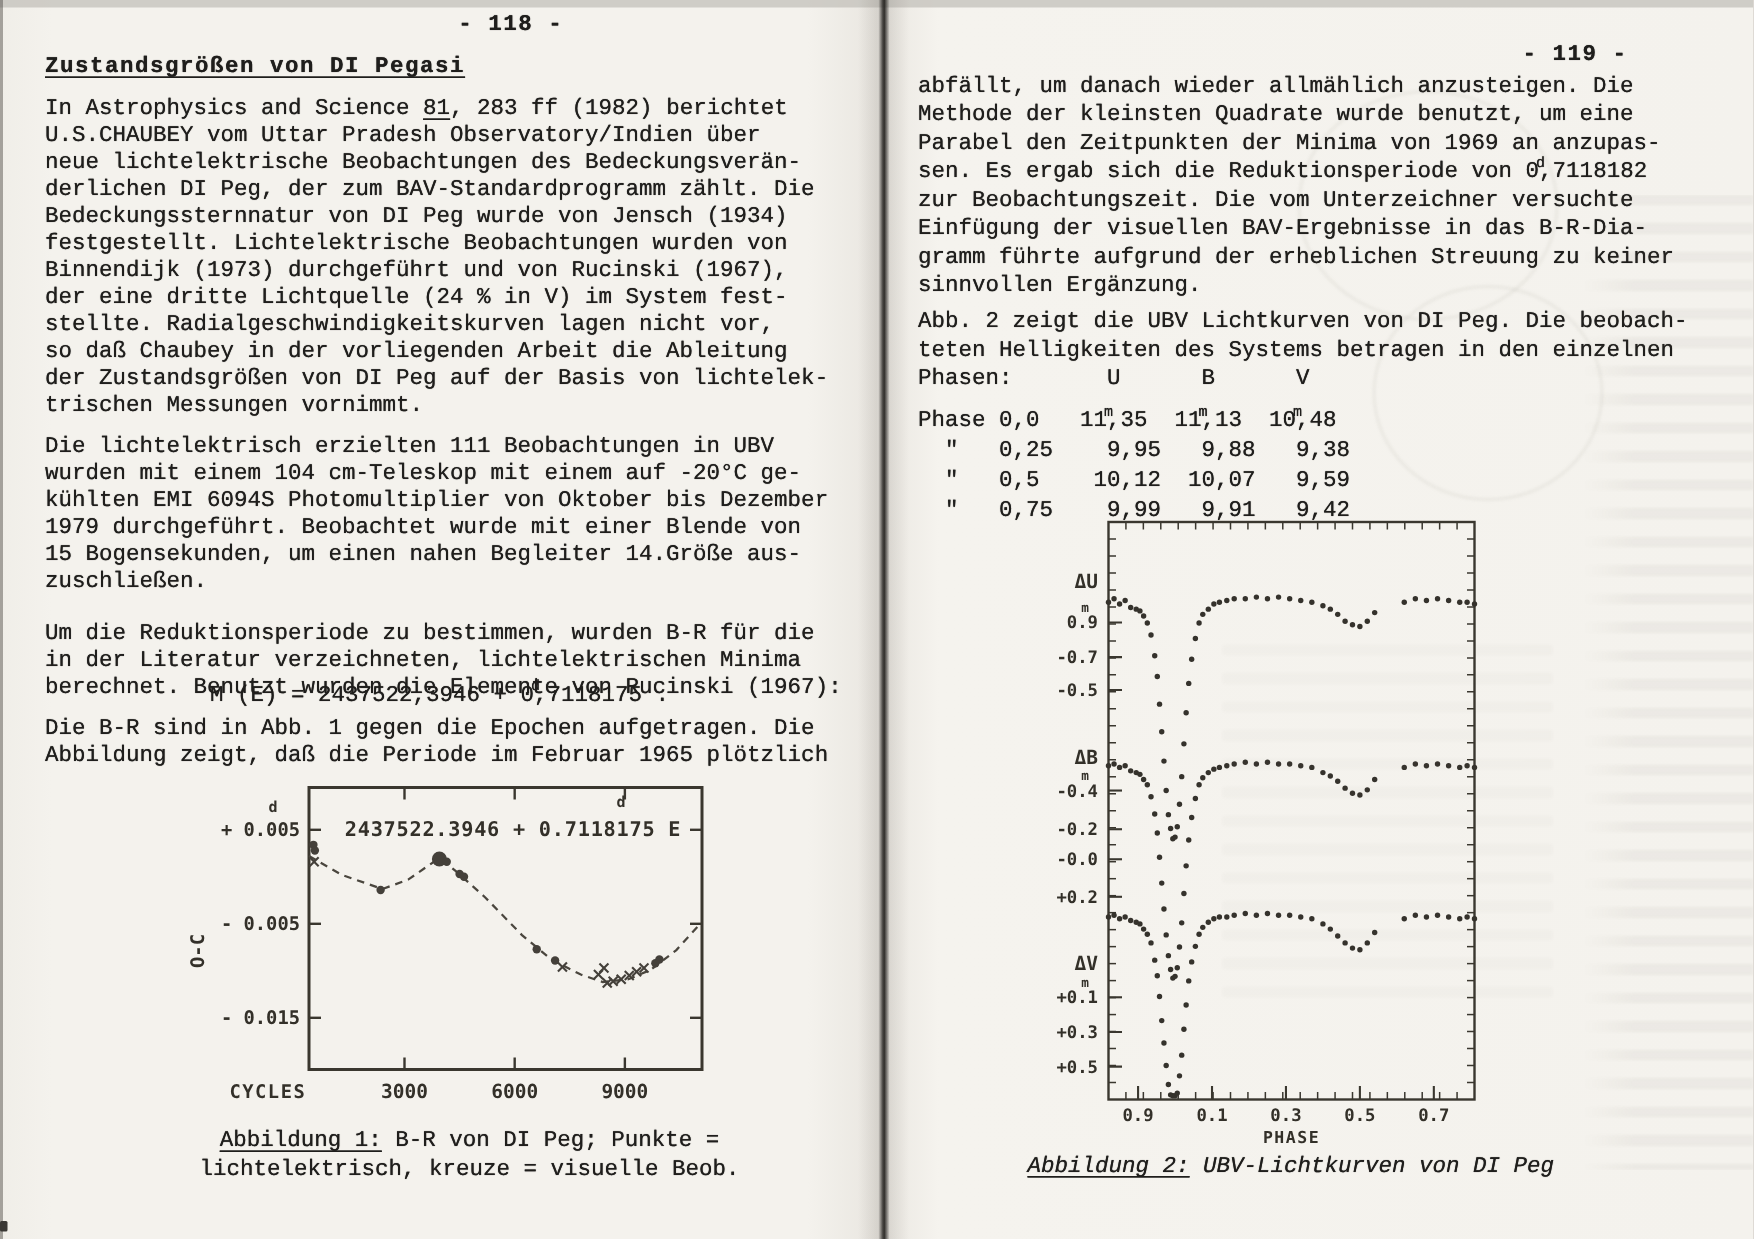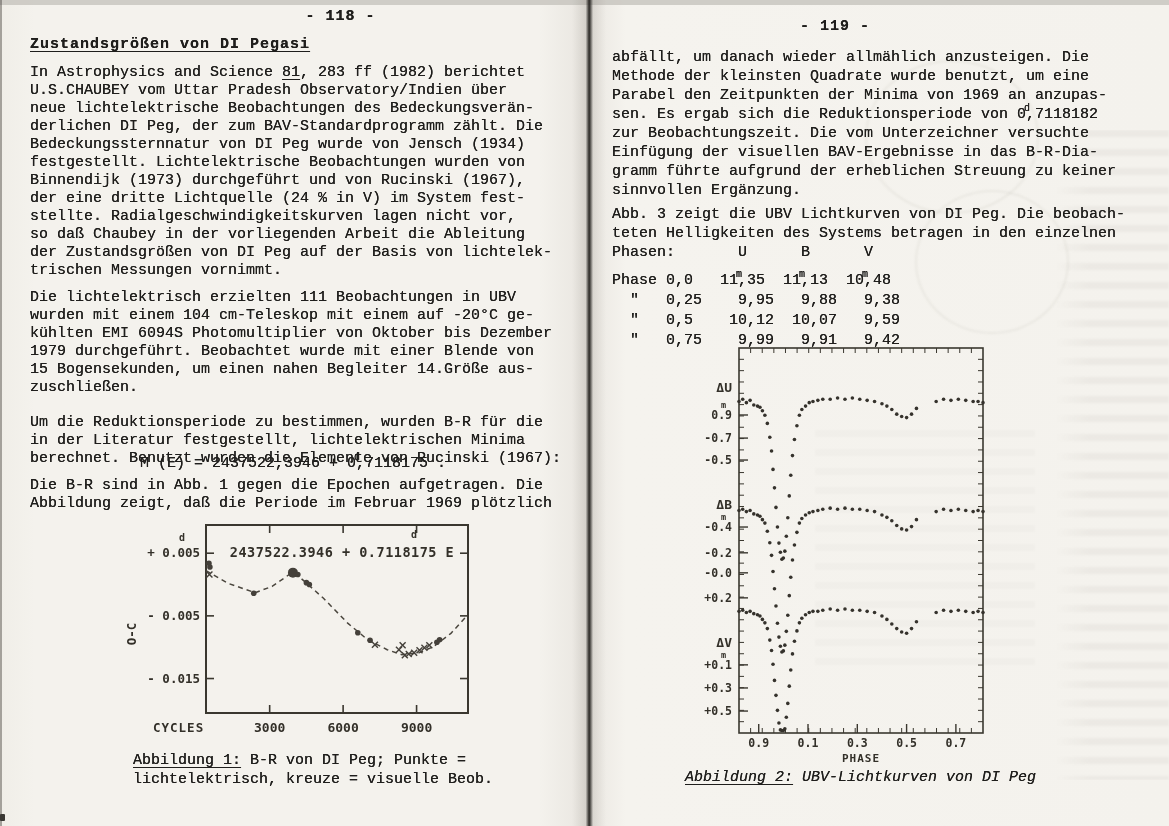--- a/index.html
+++ b/index.html
@@ -18,42 +18,42 @@
   .hdr{position:absolute;white-space:pre;font-size:15px;font-weight:bold;letter-spacing:1px;}
   .title{font-weight:bold;text-decoration:underline;text-underline-offset:3px;}
   .blk{position:absolute;white-space:pre;font-size:15px;}
   .blk .ln{height:18px;line-height:18px;}
   .lh19 .ln{height:19px;line-height:19px;}
   .lh20 .ln{height:20px;line-height:20px;}
   .blk,.hdr{text-shadow:0 0 .5px currentColor;}
   .uln{text-decoration:underline;text-underline-offset:3px;}
   .msup{display:inline-block;width:0;font-size:10px;vertical-align:0;transform:translate(-2px,-7px);}
   .figwrap{position:absolute;}
-  .cap .ln{height:19px;line-height:19px;}
+  .cap .ln{height:19px;line-height:19px;text-align:center;}
   
   .bleed{position:absolute;pointer-events:none;opacity:.5;filter:blur(1.2px);
      background:repeating-linear-gradient(180deg, rgba(110,104,94,.12) 0 7px, rgba(110,104,94,0) 7px 19px);}
   .bleedmask{-webkit-mask-image:linear-gradient(90deg,transparent,black 30%);mask-image:linear-gradient(90deg,transparent,black 30%);}
   .ghostcircle{position:absolute;border:2px solid rgba(100,95,85,.07);border-radius:50%;filter:blur(1px);pointer-events:none;}
   svg text{font-family:"DejaVu Sans Mono","Liberation Mono",monospace;fill:#333029;}
 </style>
 </head>
 <body>
 
 <div id="spread">
 
   <div class="page" id="left-page">
     <div class="hdr" style="top:8px;left:0;width:585px;text-align:center;margin-left:48px;">- 118 -</div>
     <div class="hdr title" style="top:36px;left:30px;width:530px;">Zustandsgrößen von DI Pegasi</div>
 
     <div class="blk" style="top:64px;left:30px;"><div class="ln">In Astrophysics and Science <span class="uln">81</span>, 283 ff (1982) berichtet</div><div class="ln">U.S.CHAUBEY vom Uttar Pradesh Observatory/Indien über</div><div class="ln">neue lichtelektrische Beobachtungen des Bedeckungsverän-</div><div class="ln">derlichen DI Peg, der zum BAV-Standardprogramm zählt. Die</div><div class="ln">Bedeckungssternnatur von DI Peg wurde von Jensch (1934)</div><div class="ln">festgestellt. Lichtelektrische Beobachtungen wurden von</div><div class="ln">Binnendijk (1973) durchgeführt und von Rucinski (1967),</div><div class="ln">der eine dritte Lichtquelle (24 % in V) im System fest-</div><div class="ln">stellte. Radialgeschwindigkeitskurven lagen nicht vor,</div><div class="ln">so daß Chaubey in der vorliegenden Arbeit die Ableitung</div><div class="ln">der Zustandsgrößen von DI Peg auf der Basis von lichtelek-</div><div class="ln">trischen Messungen vornimmt.</div></div>
     <div class="blk" style="top:289px;left:30px;"><div class="ln">Die lichtelektrisch erzielten 111 Beobachtungen in UBV</div><div class="ln">wurden mit einem 104 cm-Teleskop mit einem auf -20°C ge-</div><div class="ln">kühlten EMI 6094S Photomultiplier von Oktober bis Dezember</div><div class="ln">1979 durchgeführt. Beobachtet wurde mit einer Blende von</div><div class="ln">15 Bogensekunden, um einen nahen Begleiter 14.Größe aus-</div><div class="ln">zuschließen.</div></div>
-    <div class="blk" style="top:414px;left:30px;"><div class="ln">Um die Reduktionsperiode zu bestimmen, wurden B-R für die</div><div class="ln">in der Literatur festgestellt, lichtelektrischen Minima</div><div class="ln">berechnet. Benutzt wurden die Elemente von Rucinski (1967):</div></div>
+    <div class="blk" style="top:414px;left:30px;"><div class="ln">Um die Reduktionsperiode zu bestimmen, wurden B-R für die</div><div class="ln">in der Literatur verzeichneten, lichtelektrischen Minima</div><div class="ln">berechnet. Benutzt wurden die Elemente von Rucinski (1967):</div></div>
     <div class="blk" style="top:455px;left:140px;"><div class="ln">M (E) = 2437522,3946 + 0<span class="msup">d</span>,7118175 .</div></div>
-    <div class="blk" style="top:477px;left:30px;"><div class="ln">Die B-R sind in Abb. 1 gegen die Epochen aufgetragen. Die</div><div class="ln">Abbildung zeigt, daß die Periode im Februar 1969 plötzlich</div></div>
+    <div class="blk" style="top:477px;left:30px;"><div class="ln">Die B-R sind in Abb. 1 gegen die Epochen aufgetragen. Die</div><div class="ln">Abbildung zeigt, daß die Periode im Februar 1965 plötzlich</div></div>
 
     <div class="figwrap" style="top:508px;left:120px;width:370px;height:245px;">
       <svg id="fig1" width="370" height="245">
           <rect x="86" y="17" width="262" height="188" fill="none" stroke="#3a372f" stroke-width="2"></rect>
           <line x1="86" y1="45.2" x2="94" y2="45.2" stroke="#3a372f" stroke-width="1.6"></line>
           <line x1="340" y1="45.2" x2="348" y2="45.2" stroke="#3a372f" stroke-width="1.6"></line>
           <text x="80" y="49.2" font-size="12.5" text-anchor="end" font-weight="bold">+ 0.005</text>
           <line x1="86" y1="107.86666666666667" x2="94" y2="107.86666666666667" stroke="#3a372f" stroke-width="1.6"></line>
           <line x1="340" y1="107.86666666666667" x2="348" y2="107.86666666666667" stroke="#3a372f" stroke-width="1.6"></line>
           <text x="80" y="111.86666666666667" font-size="12.5" text-anchor="end" font-weight="bold">- 0.005</text>
@@ -106,24 +106,24 @@
           <line x1="301.414953271028" y1="142.82666666666665" x2="307.414953271028" y2="136.82666666666665" stroke="#44403a" stroke-width="1.4"></line>
           <line x1="306.3121495327103" y1="134.32000000000002" x2="312.3121495327103" y2="140.32000000000002" stroke="#44403a" stroke-width="1.4"></line>
           <line x1="306.3121495327103" y1="140.32000000000002" x2="312.3121495327103" y2="134.32000000000002" stroke="#44403a" stroke-width="1.4"></line>
         </svg>
     </div>
 
     <div class="blk cap" style="top:751px;left:133px;"><div class="ln"><span class="uln">Abbildung 1:</span> B-R von DI Peg; Punkte =</div><div class="ln">lichtelektrisch, kreuze = visuelle Beob.</div></div>
   </div>
 
   <div class="page" id="right-page">
-    <div class="hdr" style="top:18px;left:0;width:500px;text-align:center;">- 119 -</div>
+    <div class="hdr" style="top:28px;left:0;width:500px;text-align:right;">- 119 -</div>
 
     <div class="blk lh19" style="top:48px;left:27px;"><div class="ln">abfällt, um danach wieder allmählich anzusteigen. Die</div><div class="ln">Methode der kleinsten Quadrate wurde benutzt, um eine</div><div class="ln">Parabel den Zeitpunkten der Minima von 1969 an anzupas-</div><div class="ln">sen. Es ergab sich die Reduktionsperiode von 0<span class="msup">d</span>,7118182</div><div class="ln">zur Beobachtungszeit. Die vom Unterzeichner versuchte</div><div class="ln">Einfügung der visuellen BAV-Ergebnisse in das B-R-Dia-</div><div class="ln">gramm führte aufgrund der erheblichen Streuung zu keiner</div><div class="ln">sinnvollen Ergänzung.</div></div>
-    <div class="blk lh19" style="top:205px;left:27px;"><div class="ln">Abb. 3 zeigt die UBV Lichtkurven von DI Peg. Die beobach-</div><div class="ln">teten Helligkeiten des Systems betragen in den einzelnen</div><div class="ln">Phasen:       U      B      V</div></div>
+    <div class="blk lh19" style="top:205px;left:27px;"><div class="ln">Abb. 2 zeigt die UBV Lichtkurven von DI Peg. Die beobach-</div><div class="ln">teten Helligkeiten des Systems betragen in den einzelnen</div><div class="ln">Phasen:       U      B      V</div></div>
     <div class="blk lh20" style="top:271px;left:27px;"><div class="ln">Phase 0,0   11<span class="msup">m</span>,35  11<span class="msup">m</span>,13  10<span class="msup">m</span>,48</div><div class="ln">  "   0,25    9,95   9,88   9,38</div><div class="ln">  "   0,5    10,12  10,07   9,59</div><div class="ln">  "   0,75    9,99   9,91   9,42</div></div>
 
     <div class="figwrap" style="top:343px;left:95px;width:340px;height:430px;">
       <svg id="fig2" width="340" height="430">
           <rect x="59" y="5" width="244" height="385" fill="none" stroke="#3a372f" stroke-width="1.6"></rect>
           <line x1="59" y1="16.323529411764707" x2="64" y2="16.323529411764707" stroke="#3a372f" stroke-width="1"></line>
           <line x1="298" y1="16.323529411764707" x2="303" y2="16.323529411764707" stroke="#3a372f" stroke-width="1"></line>
           <line x1="59" y1="27.647058823529413" x2="64" y2="27.647058823529413" stroke="#3a372f" stroke-width="1"></line>
           <line x1="298" y1="27.647058823529413" x2="303" y2="27.647058823529413" stroke="#3a372f" stroke-width="1"></line>
           <line x1="59" y1="38.970588235294116" x2="64" y2="38.970588235294116" stroke="#3a372f" stroke-width="1"></line>

